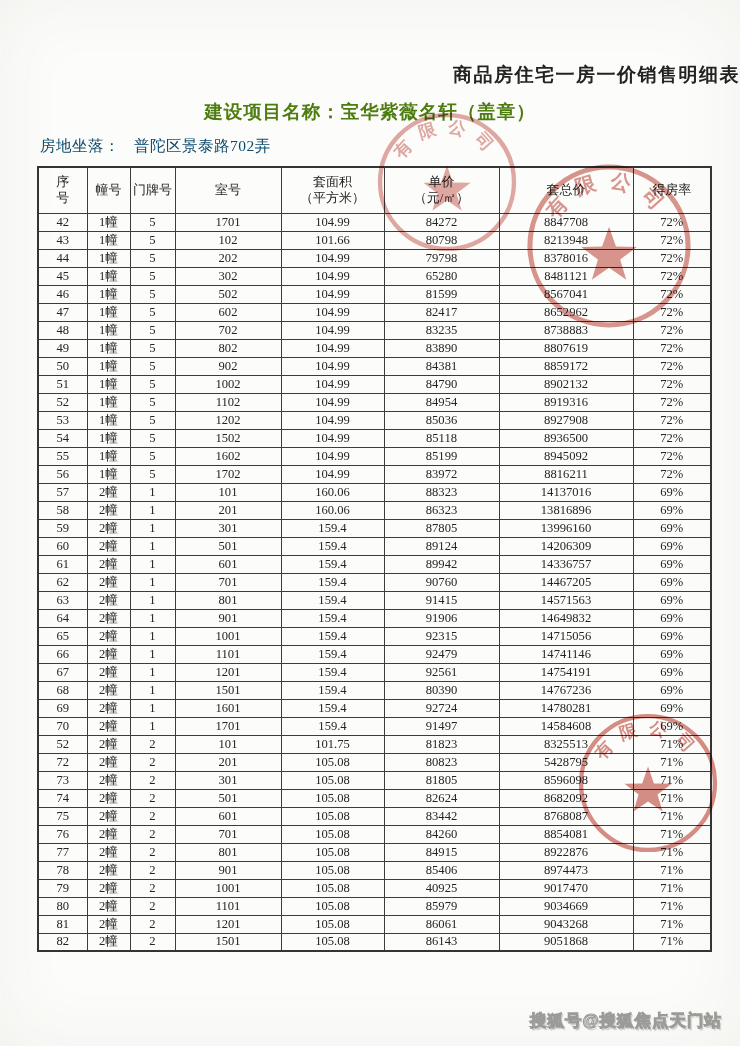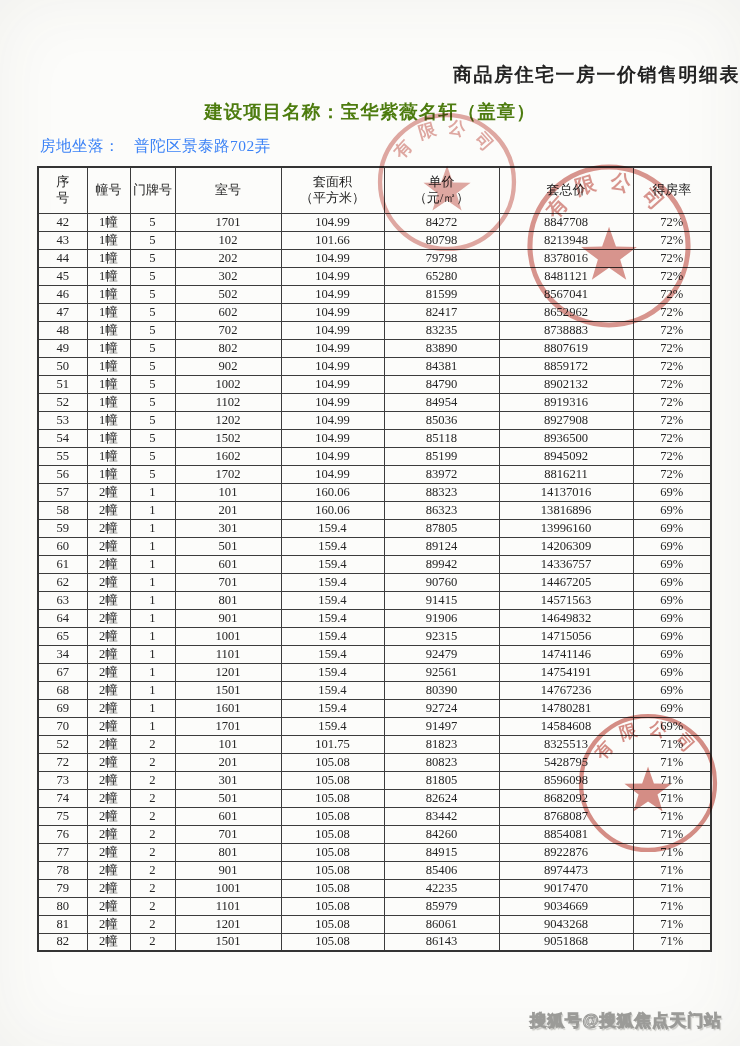--- a/index.html
+++ b/index.html
@@ -21,21 +21,21 @@
     color: #232323;
   }
   .doc-subtitle {
     position: absolute; top: 99px; left: 0; width: 100%;
     margin: 0; text-align: center;
     font-size: 18.5px; font-weight: bold; letter-spacing: 1px;
     color: #4d7c0f;
   }
   .location-line {
     position: absolute; top: 136px; left: 40px;
-    font-size: 15.5px; color: #3b82f6; letter-spacing: 0.5px;
+    font-size: 15.5px; color: #0c4a6e; letter-spacing: 0.5px;
   }
   .location-line .loc-value { margin-left: 14px; }
   table.price-table {
     position: absolute; left: 37px; top: 166px;
     width: 673px;
     border-collapse: collapse;
     table-layout: fixed;
   }
   table.price-table th, table.price-table td {
     border: 1.4px solid #3c3c3c;
@@ -345,21 +345,21 @@
           <td>65</td>
           <td>2幢</td>
           <td>1</td>
           <td>1001</td>
           <td>159.4</td>
           <td>92315</td>
           <td>14715056</td>
           <td>69%</td>
         </tr>
         <tr>
-          <td>34</td>
+          <td>66</td>
           <td>2幢</td>
           <td>1</td>
           <td>1101</td>
           <td>159.4</td>
           <td>92479</td>
           <td>14741146</td>
           <td>69%</td>
         </tr>
         <tr>
           <td>67</td>
@@ -480,21 +480,21 @@
           <td>85406</td>
           <td>8974473</td>
           <td>71%</td>
         </tr>
         <tr>
           <td>79</td>
           <td>2幢</td>
           <td>2</td>
           <td>1001</td>
           <td>105.08</td>
-          <td>42235</td>
+          <td>40925</td>
           <td>9017470</td>
           <td>71%</td>
         </tr>
         <tr>
           <td>80</td>
           <td>2幢</td>
           <td>2</td>
           <td>1101</td>
           <td>105.08</td>
           <td>85979</td>

